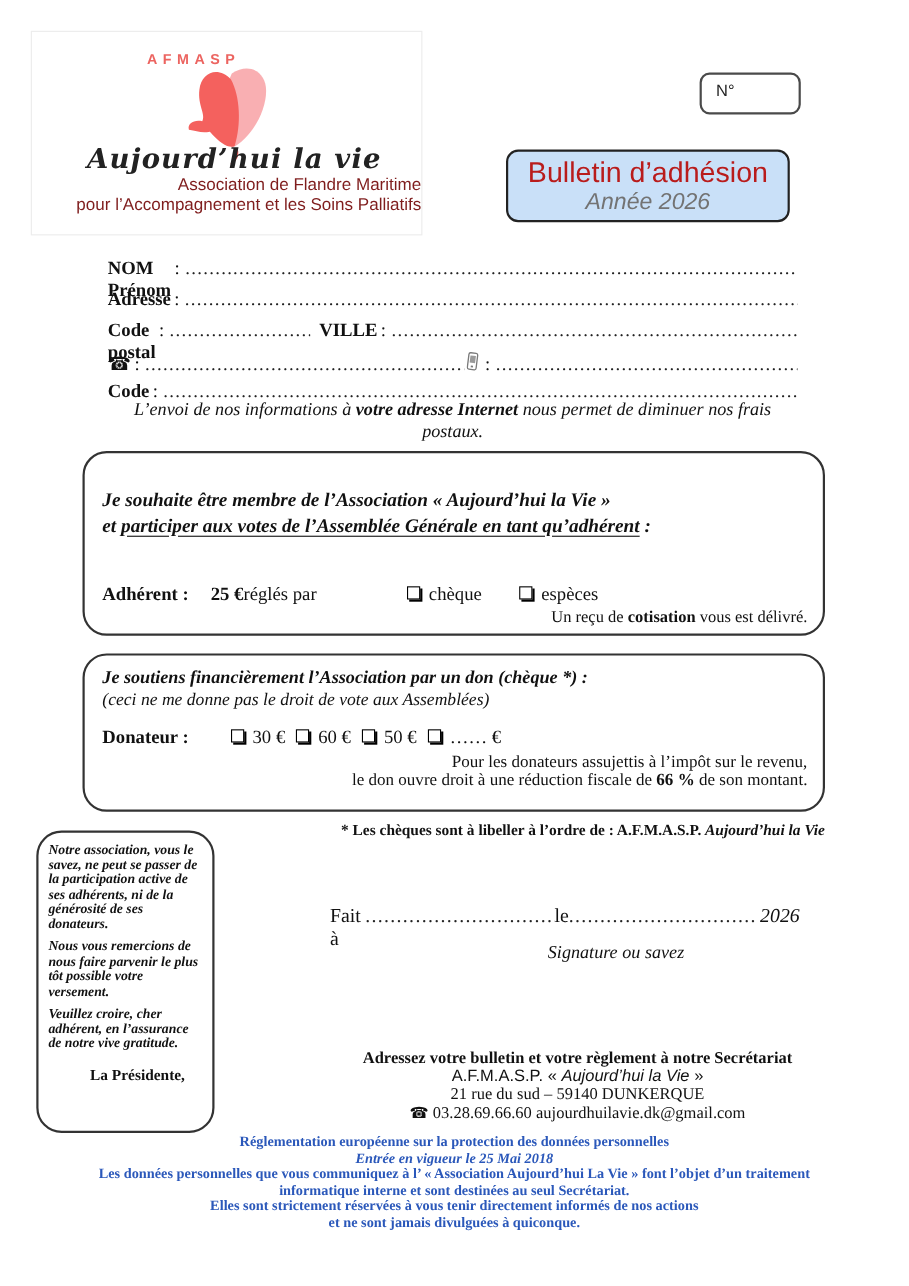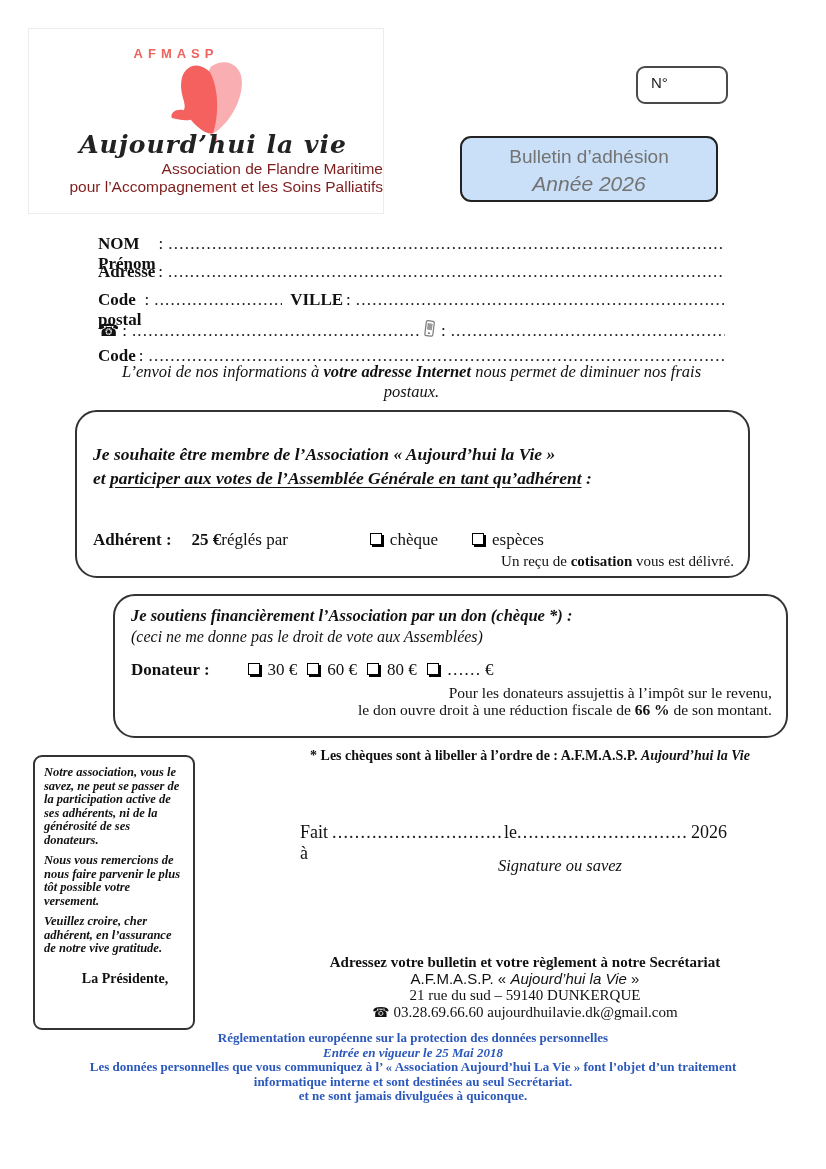--- a/index.html
+++ b/index.html
@@ -16,59 +16,59 @@
   .logo-script{position:absolute;top:101px;left:0;width:100%;text-align:center;padding-left:14px;box-sizing:border-box;
       font-family:"DejaVu Serif",serif;font-style:italic;font-weight:bold;font-size:25px;letter-spacing:1px;color:#222;}
   .logo-sub{position:absolute;top:131px;left:0;width:100%;text-align:right;
       font-family:"Liberation Sans",sans-serif;font-size:15.5px;line-height:17.5px;color:#7f1d1d;}
 
   .num-box{left:636px;top:66px;width:92px;height:38px;border:2px solid #4a4a4a;border-radius:9px;box-sizing:border-box;}
   .num-box span{display:block;padding:6px 0 0 13px;font-family:"Liberation Sans",sans-serif;font-size:15px;color:#222;}
 
   .title-box{left:460px;top:136px;width:258px;height:66px;background:#c9e0f8;border:2px solid #222;
       border-radius:11px;box-sizing:border-box;text-align:center;padding-top:4px;}
-  .title-line1{font-family:"Liberation Sans",sans-serif;font-size:19px;line-height:29px;color:#737373;}
+  .title-line1{font-family:"Liberation Sans",sans-serif;font-size:26px;line-height:29px;color:#b91c1c;}
   .title-line2{font-family:"Liberation Sans",sans-serif;font-size:21px;line-height:26px;font-style:italic;color:#737373;}
 
   
   .form{left:98px;top:234px;width:627px;font-size:17px;}
   .frow{display:flex;align-items:baseline;height:28px;}
   .frow b{font-weight:bold;}
   .colon{margin:0 5px 0 3px;}
   .dots{flex:1 1 auto;overflow:hidden;white-space:nowrap;letter-spacing:1.2px;color:#222;}
   .dots-fixed{flex:0 0 auto;overflow:hidden;white-space:nowrap;letter-spacing:1.2px;color:#222;}
   .tel{font-family:"DejaVu Sans",sans-serif;font-size:17px;}
   .mob{margin:0 2px;position:relative;top:2px;}
   .vlabel{margin-left:8px;}
   .inote{left:98px;top:362px;width:627px;text-align:center;font-style:italic;font-size:16.5px;}
 
   
   .rbox{border:2px solid #333;border-radius:22px;background:#fff;box-sizing:border-box;}
   .box1{left:75px;top:410px;width:675px;height:168px;padding:30px 14px 0 16px;}
-  .box2{left:75px;top:594px;width:675px;height:144px;padding:9px 14px 0 16px;margin-left:38px;}
+  .box2{left:75px;top:594px;width:675px;height:144px;padding:9px 14px 0 16px;}
   .bx-head{font-weight:bold;font-style:italic;font-size:17.5px;line-height:24px;}
   .bx-head .ul{text-decoration:underline;text-underline-offset:3px;}
   .bx2-head{font-weight:bold;font-style:italic;font-size:16.5px;line-height:21px;}
   .bx2-sub{font-style:italic;font-size:16px;line-height:21px;}
   .member-row{margin-top:40px;font-size:17px;display:flex;align-items:baseline;}
   .donor-row{margin-top:13px;font-size:17px;display:flex;align-items:baseline;}
   .cb{display:inline-block;width:10px;height:10px;border:1.6px solid #000;box-shadow:2px 2px 0 0 #000;
       background:#fff;margin:0 8px 0 0;flex:0 0 auto;position:relative;top:0px;}
   .receipt{text-align:right;font-size:15px;margin-top:3px;}
   .dnotes{text-align:right;font-size:15.5px;line-height:17px;margin-top:4px;}
 
   
   .cheque-note{left:290px;top:748px;width:480px;text-align:center;font-weight:bold;font-size:14px;}
-  .president-box{left:33px;top:755px;width:162px;height:275px;border:2px solid #333;border-radius:9px;
+  .president-box{left:33px;top:755px;width:162px;height:275px;border:2px solid #333;border-radius:23px;
       box-sizing:border-box;padding:9px 9px;font-weight:bold;font-style:italic;font-size:12.5px;line-height:13.5px;}
   .president-box p{margin:0 0 7px 0;}
   .pres-sig{font-style:normal;font-size:14px;text-align:center;padding-left:22px;margin-top:16px;}
 
   .date-row{left:300px;top:822px;width:427px;display:flex;align-items:baseline;font-size:18px;}
-  .date-row .y{margin-left:2px;}
+  .date-row .y{margin-left:2px;font-style:italic;}
   .sig-label{left:430px;top:856px;width:260px;text-align:center;font-style:italic;font-size:16.5px;}
 
   .secretariat{left:290px;top:954px;width:470px;text-align:center;font-size:15px;line-height:16.5px;}
   .sec-b{font-weight:bold;}
   .sec-sans{font-family:"Liberation Sans",sans-serif;}
 
   .footer{left:0;top:1031px;width:826px;text-align:center;color:#2b58ba;font-weight:bold;
       font-size:13px;line-height:14.5px;}
   .footer .it{font-style:italic;}
   .footer .para{max-width:655px;margin:0 auto;}
@@ -167,21 +167,21 @@
   <div class="abs rbox box2">
     <div class="bx2-head">Je soutiens financièrement l’Association par un don (chèque *) :</div>
     <div class="bx2-sub">(ceci ne me donne pas le droit de vote aux Assemblées)</div>
     <div class="donor-row">
       <b>Donateur  :</b>
       <span class="cb" style="margin-left:38px"></span>
       <span>30 €</span>
       <span class="cb" style="margin-left:10px"></span>
       <span>60 €</span>
       <span class="cb" style="margin-left:10px"></span>
-      <span>80 €</span>
+      <span>50 €</span>
       <span class="cb" style="margin-left:10px"></span>
       <span>…… €</span>
     </div>
     <div class="dnotes">
       <div>Pour les donateurs assujettis à l’impôt sur le revenu,</div>
       <div><span>le don ouvre droit à une réduction fiscale de  </span><b><span>66 %</span></b><span> de son montant.</span></div>
     </div>
   </div>
 
   <div class="abs cheque-note"><span>* Les chèques sont à libeller à l’ordre de : A.F.M.A.S.P. </span><i><span>Aujourd’hui la Vie</span></i></div>
@@ -206,16 +206,17 @@
     <div class="sec-b">Adressez votre bulletin et votre règlement à notre Secrétariat</div>
     <div class="sec-sans"><span>A.F.M.A.S.P. « </span><i><span>Aujourd’hui la Vie</span></i><span> »</span></div>
     <div>21 rue du sud  – 59140 DUNKERQUE</div>
     <div><span class="tel" style="font-size:14px">☎</span> <span>03.28.69.66.60</span> <span>aujourdhuilavie.dk@gmail.com</span></div>
   </div>
 
   <div class="abs footer">
     <div>Réglementation européenne sur la protection des données personnelles</div>
     <div class="it">Entrée en vigueur le 25 Mai 2018</div>
     <div class="para">Les données personnelles que vous communiquez à l’ « Association Aujourd’hui La Vie » font l’objet d’un traitement informatique interne et sont destinées au seul Secrétariat.</div>
+    <div>Elles sont strictement réservées à vous tenir directement informés de nos actions</div>
     <div>et ne sont jamais divulguées à quiconque.</div>
   </div>
 
 </div>
 
 </body></html>

